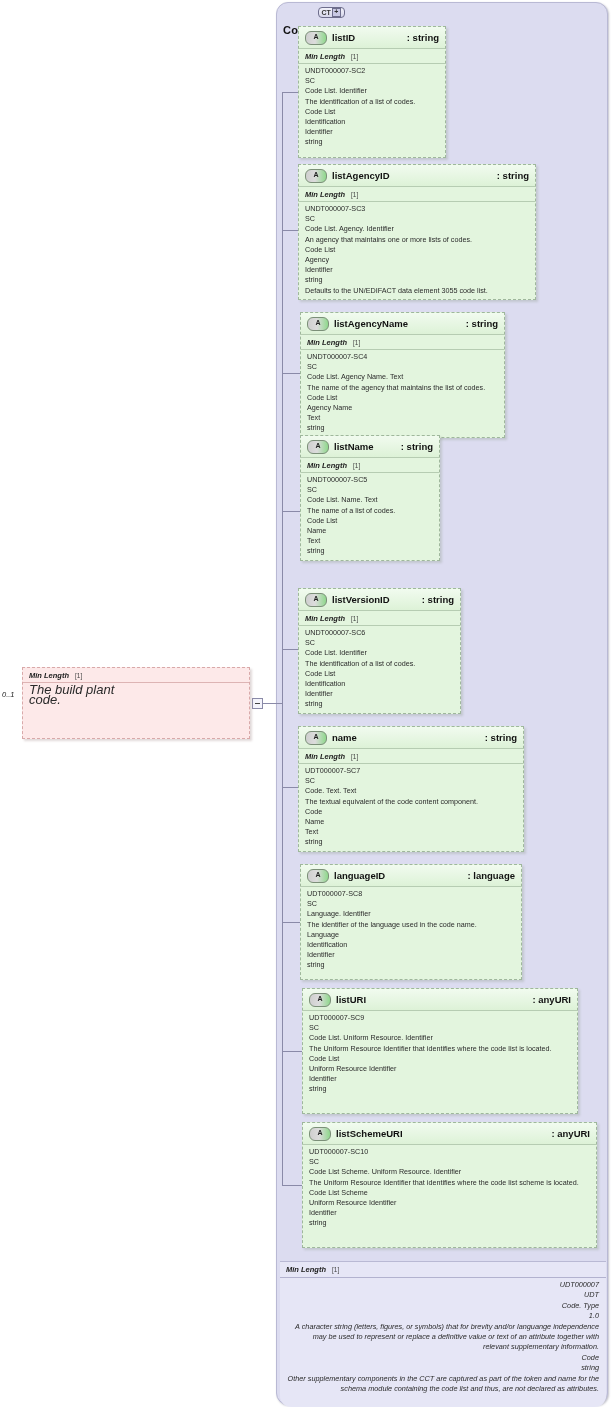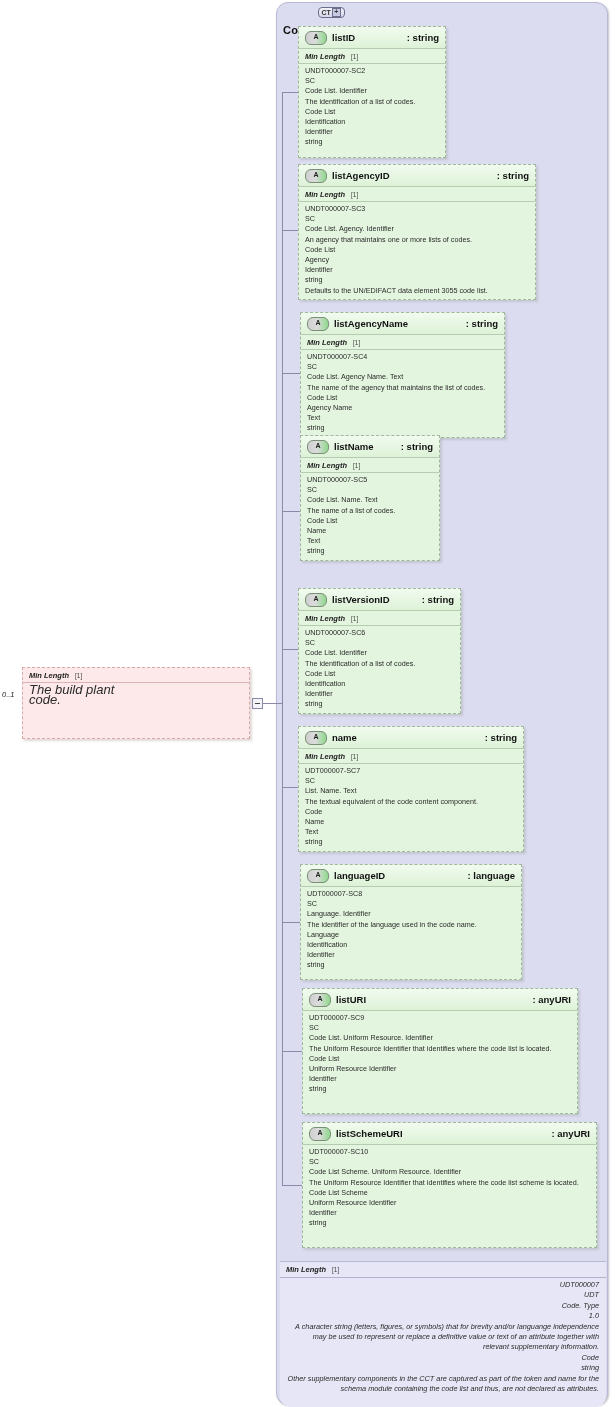--- a/index.html
+++ b/index.html
@@ -289,21 +289,21 @@
         <span class="attr-name">name</span>
         <span class="attr-type" style="margin-left: auto; padding-left: 10px;">: string</span>
       </div>
       <div class="attr-facet">
         <span>Min Length</span>
         <span class="occ">[1]</span>
       </div>
       <div class="attr-doc">
         <div>UDT000007-SC7</div>
         <div>SC</div>
-        <div>List. Name. Text</div>
+        <div>Code. Text. Text</div>
         <div>The textual equivalent of the code content component.</div>
         <div>Code</div>
         <div>Name</div>
         <div>Text</div>
         <div>string</div>
       </div>
     </div>
     <div class="attr" style="left: 300px; top: 864px; width: 222px; min-height: 116px;">
       <div class="attr-head">
         <span class="a-icon">A</span>

